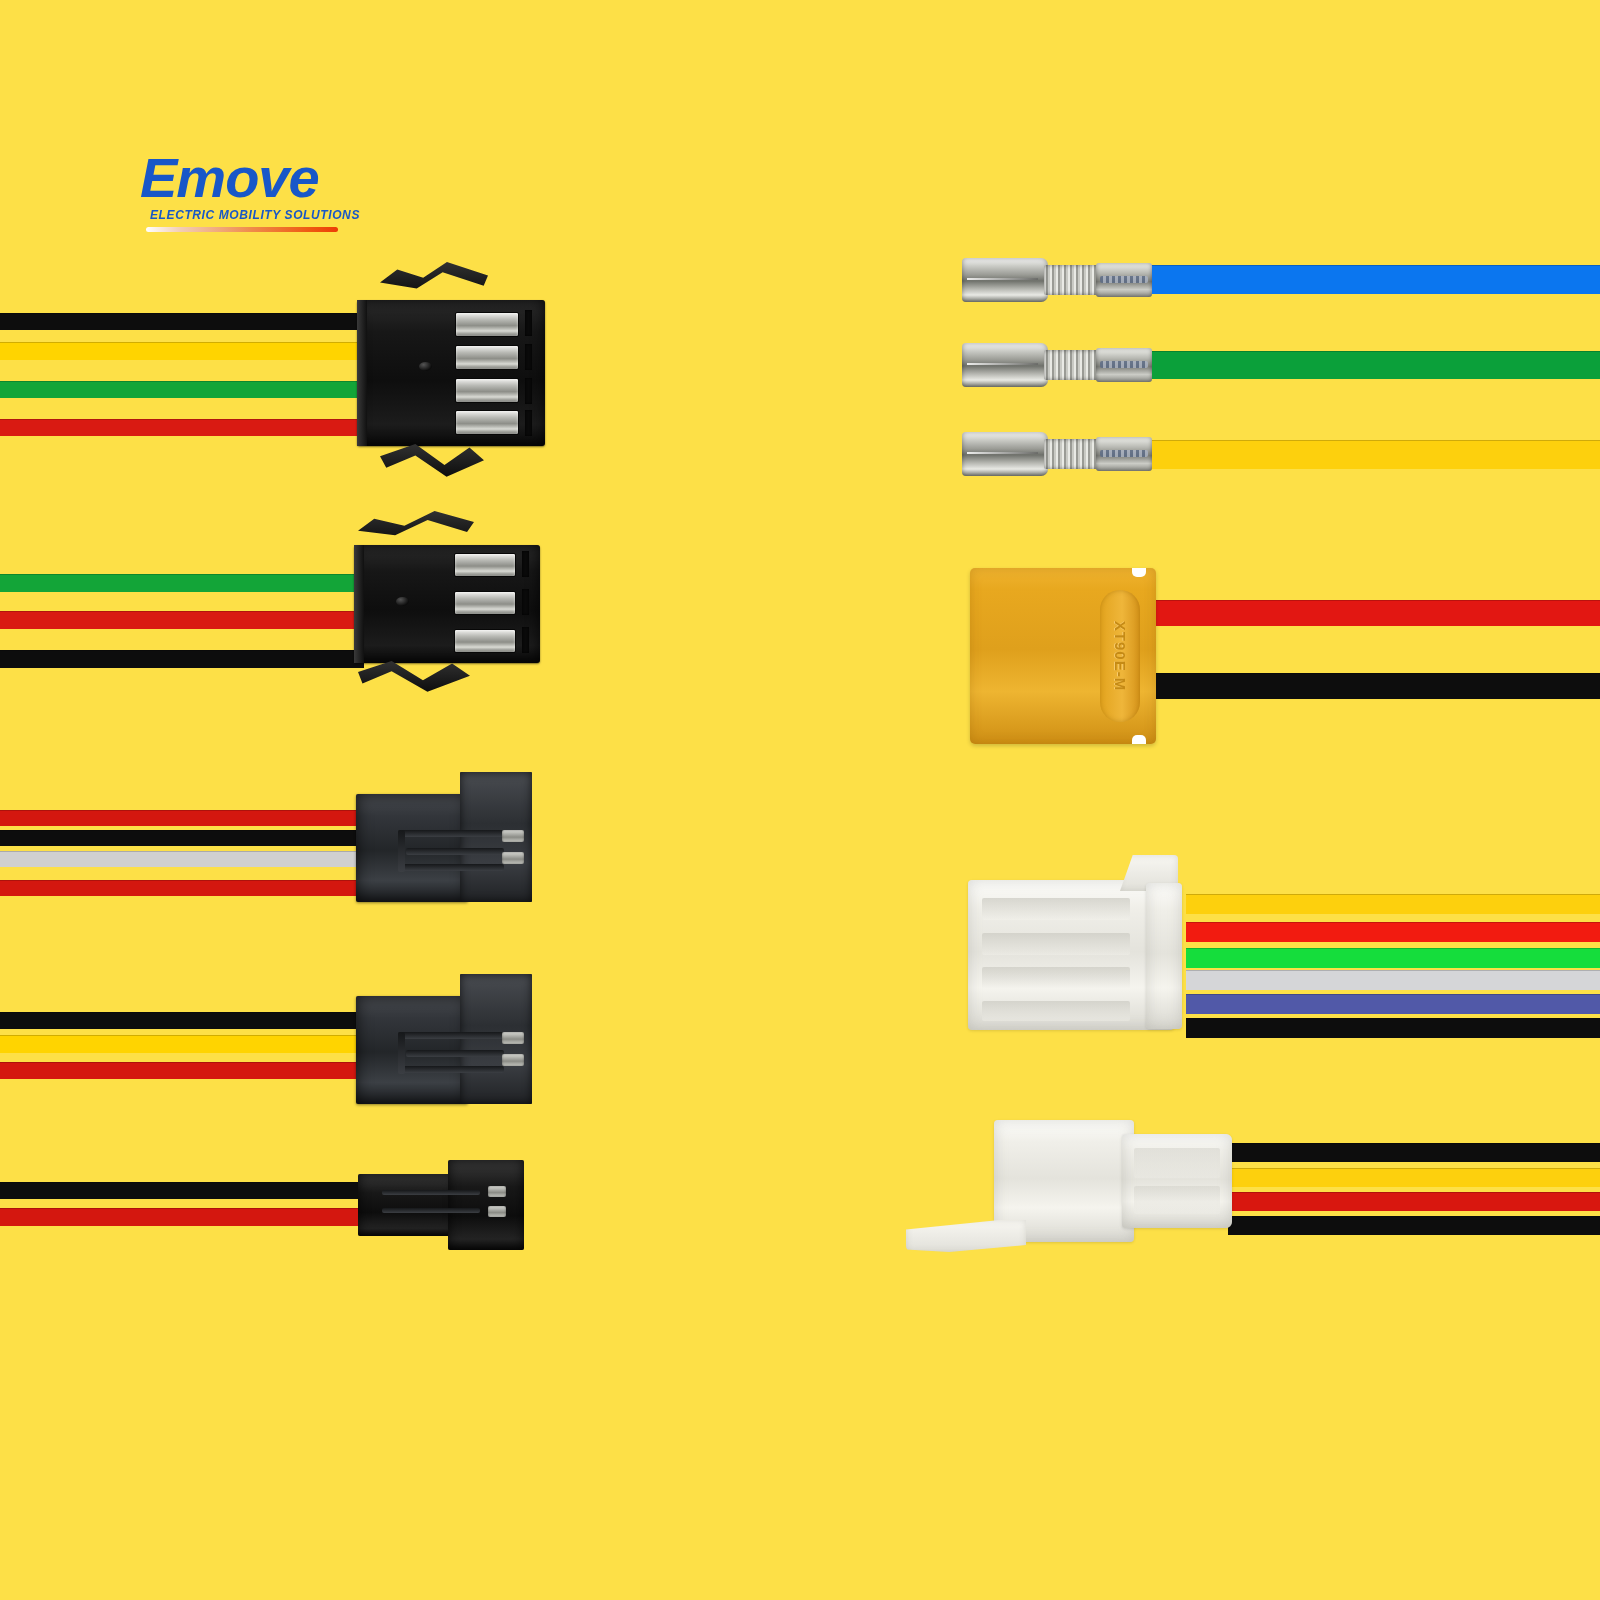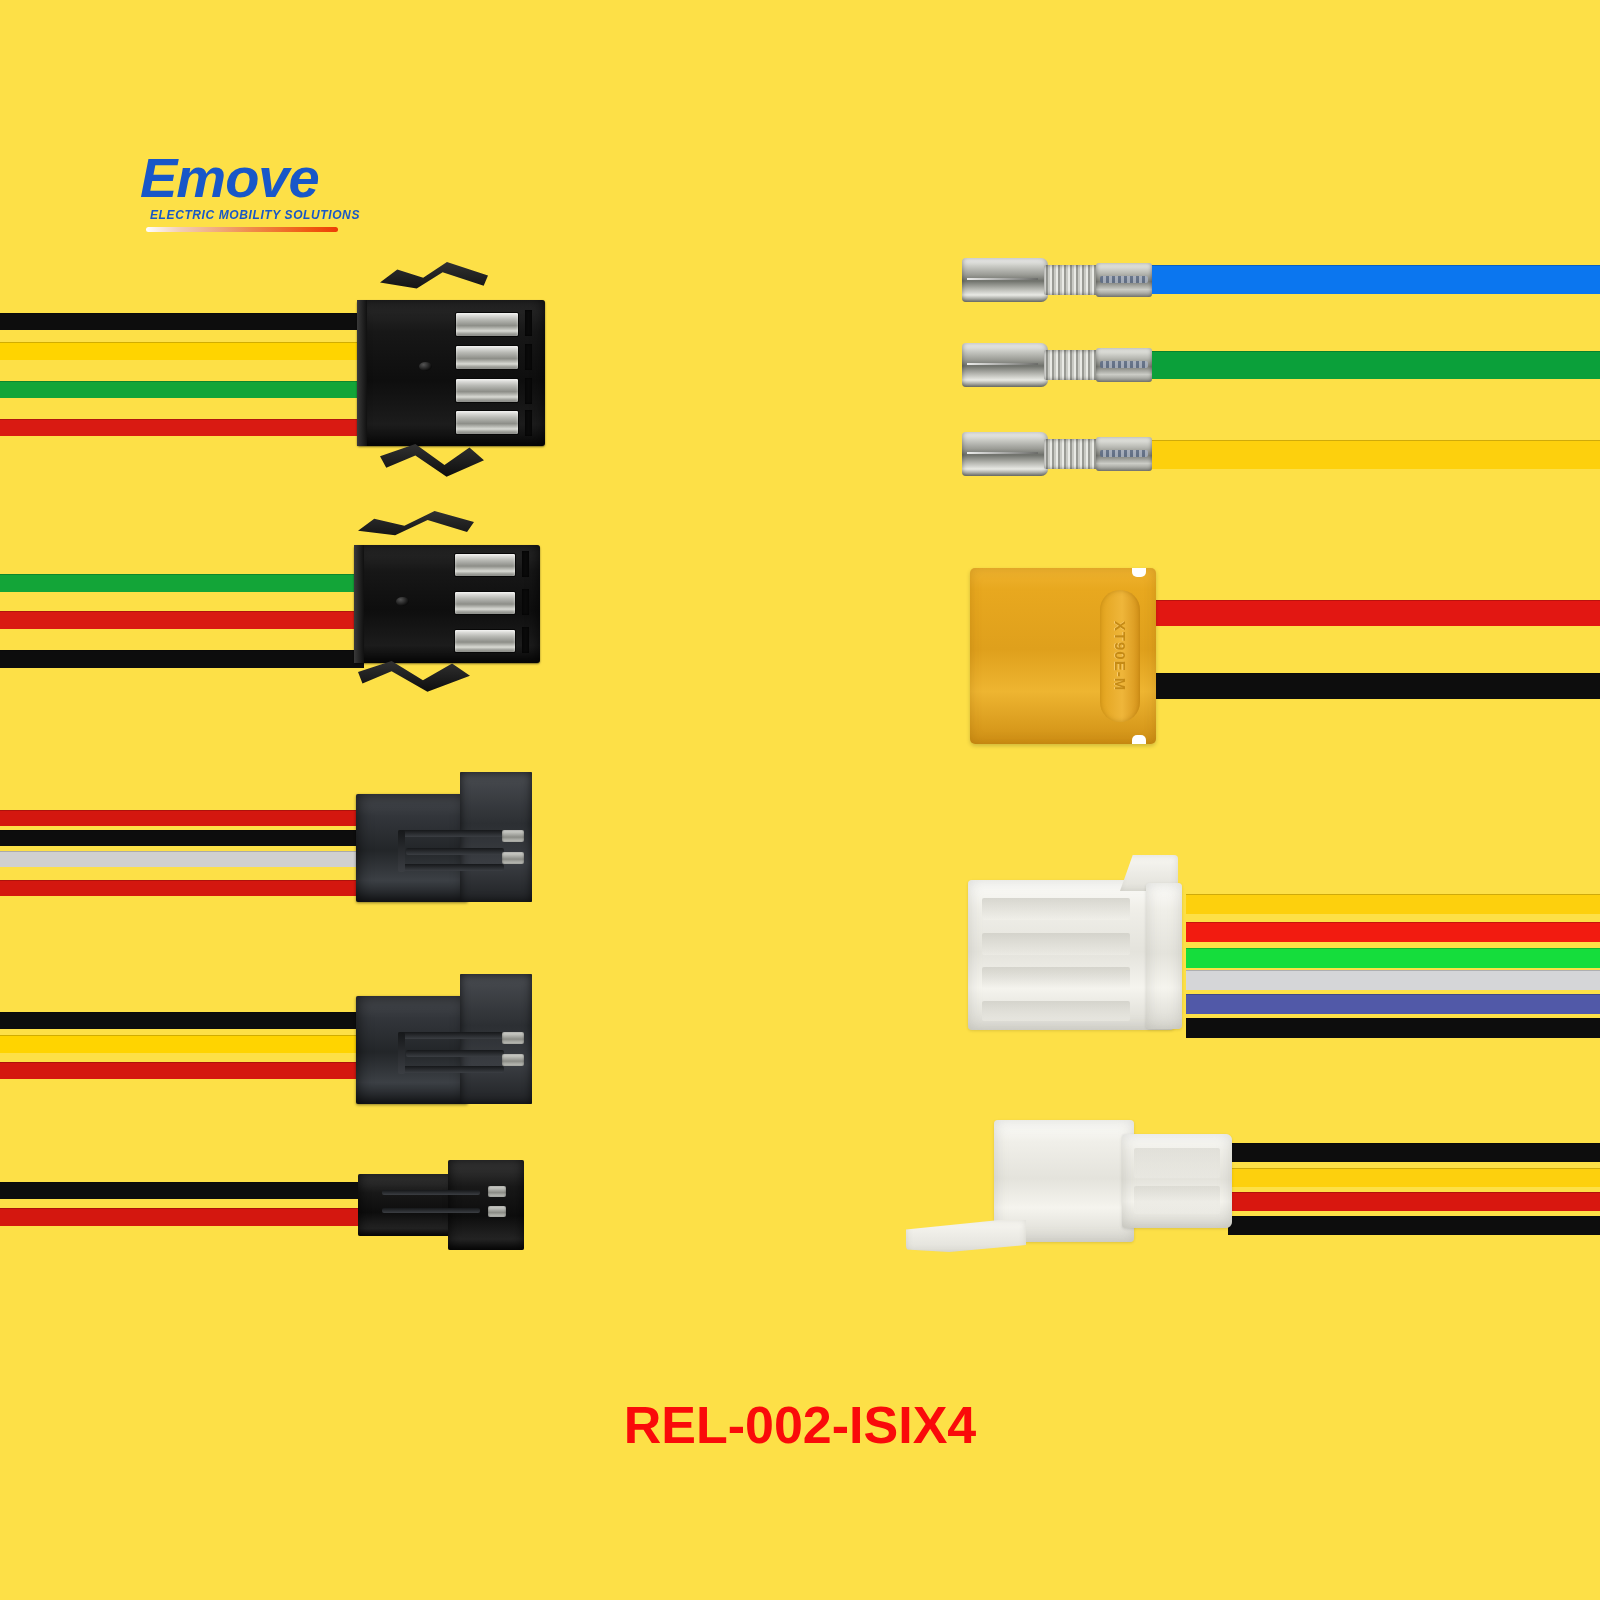--- a/index.html
+++ b/index.html
@@ -370,15 +370,14 @@
 
     <div class="conn" style="left:906px;top:1108px;width:340px;height:148px;">
       <div class="wh-body" style="left:88px;top:12px;width:140px;height:122px;"></div>
       <div class="wh-body" style="left:216px;top:26px;width:110px;height:94px;border-radius:3px 6px 6px 3px;"></div>
       <div class="wh-tab" style="left:0px;top:112px;width:120px;height:32px;border-radius:0 0 0 6px;clip-path:polygon(0% 30%,78% 0%,100% 0%,100% 78%,36% 100%,0% 92%);"></div>
       <div class="wh-ridge" style="left:228px;top:40px;width:86px;height:30px;opacity:.6;"></div>
       <div class="wh-ridge" style="left:228px;top:78px;width:86px;height:28px;opacity:.6;"></div>
     </div>
   </div>
 
-  <div id="code">REL-002-ISIX4</div>
 
 </div>
 
 </body></html>

